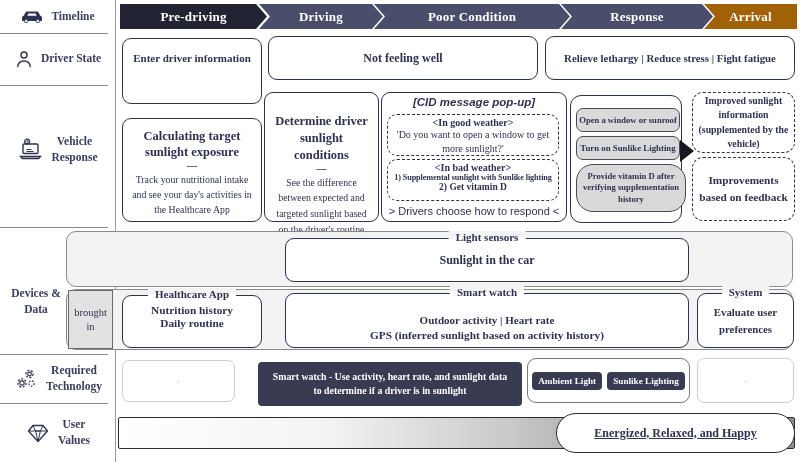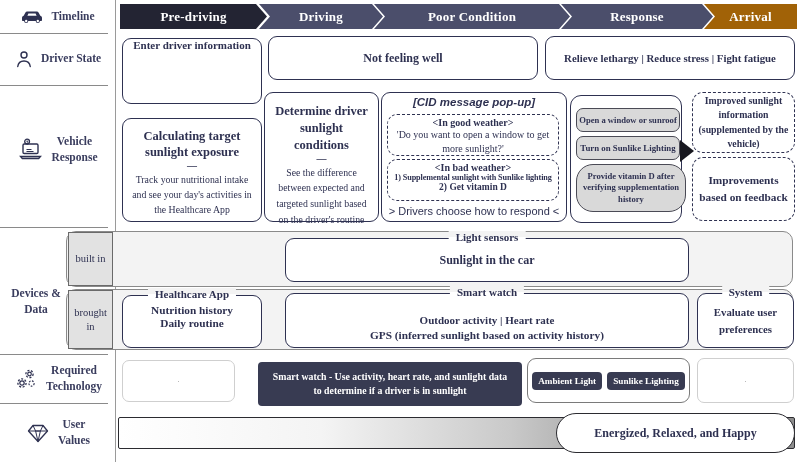--- a/index.html
+++ b/index.html
@@ -39,21 +39,21 @@
   .darkbox{position:absolute;background:#383b52;color:#fff;border-radius:4px;box-sizing:border-box;
            display:flex;flex-direction:column;align-items:center;justify-content:center;text-align:center;
            font-weight:bold;font-size:9.8px;line-height:1.45;}
   .dpill{background:#383b52;color:#fff;border-radius:4px;padding:4px 6px;font-weight:bold;font-size:9.2px;white-space:nowrap;}
   
   .gradbar{position:absolute;left:118px;top:417px;width:677px;height:32px;box-sizing:border-box;
            border:1.5px solid #2b2b30;border-radius:2px;
            background:linear-gradient(90deg,#ffffff 0%,#f4f4f4 30%,#c9c9c9 58%,#9a9a9a 78%,#8d8d8d 100%);}
   .valpill{position:absolute;left:556px;top:413px;width:239px;height:40px;box-sizing:border-box;background:#fff;
            border:1.6px solid #2b2b30;border-radius:20px;display:flex;align-items:center;justify-content:center;
-           font-weight:bold;font-size:12px;}
+           font-weight:bold;font-size:12px;text-decoration:underline;}
   .tri{position:absolute;width:0;height:0;border-top:11px solid transparent;border-bottom:11px solid transparent;
        border-left:14px solid #17171f;}
   .sans{font-family:"Liberation Sans",sans-serif;}
 </style>
 </head>
 <body>
 
 <div id="canvas">
 
   <div class="vline"></div>
@@ -150,31 +150,31 @@
   <div class="chev mid" style="left:374px;width:196px">
       <span>Poor Condition</span>
     </div>
   <div class="chev mid" style="left:561px;width:152px">
       <span>Response</span>
     </div>
   <div class="chev last" style="left:704px;width:93px">
       <span>Arrival</span>
     </div>
 
-  <div class="nbox b" style="left:122px;top:38px;width:140px;height:66px;font-size:11px;text-align:center;">Enter driver information</div>
+  <div class="nbox b" style="left:122px;top:38px;width:140px;height:66px;font-size:11px;text-align:center;padding-top:13px">Enter driver information</div>
   <div class="nbox ctr b" style="left:268px;top:36px;width:270px;height:44px;font-size:12px">Not feeling well</div>
   <div class="nbox ctr b" style="left:545px;top:36px;width:250px;height:44px;font-size:10.8px">Relieve lethargy | Reduce stress | Fight fatigue</div>
 
   <div class="nbox" style="left:122px;top:118px;width:140px;height:104px;padding:9px 5px 0;text-align:center">
     <div class="b" style="font-size:12.5px;line-height:1.3">Calculating target sunlight exposure</div>
     <span class="minidash">—</span>
     <div style="font-size:9.8px;line-height:1.55">Track your nutritional intake and see your day's activities in the Healthcare App</div>
   </div>
 
-  <div class="nbox" style="left:264px;top:92px;width:115px;height:130px;padding:10px 6px 0;text-align:center">
+  <div class="nbox" style="left:264px;top:92px;width:115px;height:130px;padding:20px 6px 0;text-align:center">
     <div class="b" style="font-size:12.5px;line-height:1.35">Determine driver sunlight conditions</div>
     <span class="minidash">—</span>
     <div style="font-size:9.8px;line-height:1.6">See the difference between expected and targeted sunlight based on the driver's routine</div>
   </div>
 
   <div class="nbox" style="left:381px;top:92px;width:186px;height:130px">
     <div class="sans b" style="position:absolute;top:3px;width:100%;text-align:center;font-style:italic;font-size:11.5px">[CID message pop-up]</div>
     <div class="nbox dash" style="left:5px;top:21px;width:172px;height:42px;border-radius:10px;text-align:center;padding-top:2px">
       <div class="b" style="font-size:10px">&lt;In good weather&gt;</div>
       <div style="font-size:10px;line-height:1.35;padding:0 8px">'Do you want to open a window to get more sunlight?'</div>
@@ -192,23 +192,20 @@
     <div class="gpill" style="top:40px;height:22px;font-size:8.8px">Turn on Sunlike Lighting</div>
     <div class="gpill" style="top:68px;height:46px;font-size:8.6px;line-height:1.3;border-radius:17px;padding:0 3px">Provide vitamin D after verifying supplementation history</div>
   </div>
 
   <div class="tri" style="left:680px;top:140px"></div>
 
   <div class="nbox dash ctr b" style="left:692px;top:92px;width:103px;height:61px;border-radius:11px;font-size:9.8px;line-height:1.45;padding:0 5px">Improved sunlight information (supplemented by the vehicle)</div>
   <div class="nbox dash ctr b" style="left:692px;top:157px;width:103px;height:64px;border-radius:11px;font-size:11.3px;line-height:1.5;padding:0 6px">Improvements based on feedback</div>
 
   <div class="band" style="top:231px;height:56px"></div>
-  <div class="sublab" style="top:232px;height:54px">
-      <span>built in</span>
-    </div>
   <div class="nbox" style="left:285px;top:238px;width:404px;height:44px">
     <span class="legend">Light sensors</span>
     <div class="ctr b" style="height:100%;font-size:12px">Sunlight in the car</div>
   </div>
 
   <div class="band" style="top:289px;height:61px"></div>
   <div class="sublab" style="top:290px;height:59px">
       <span>brought in</span>
     </div>
 

